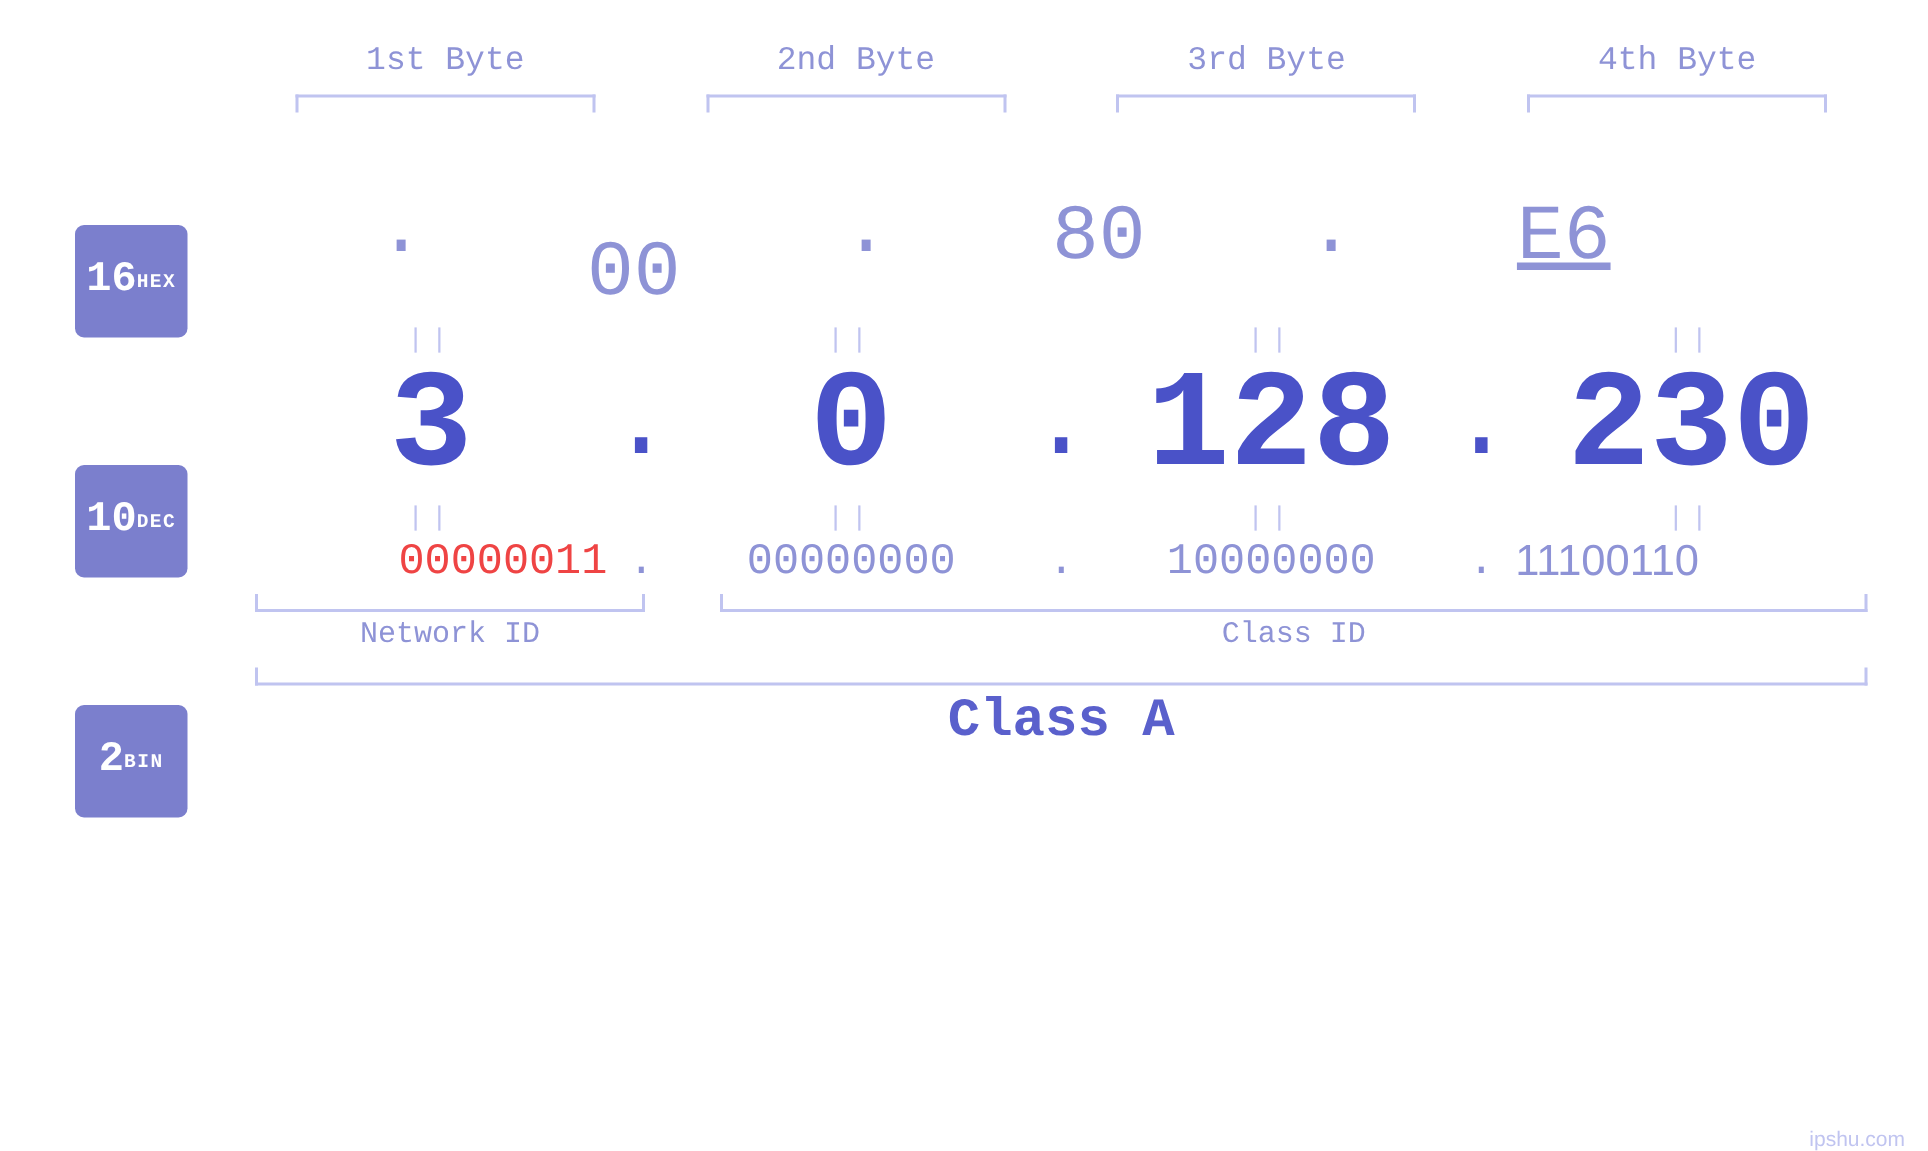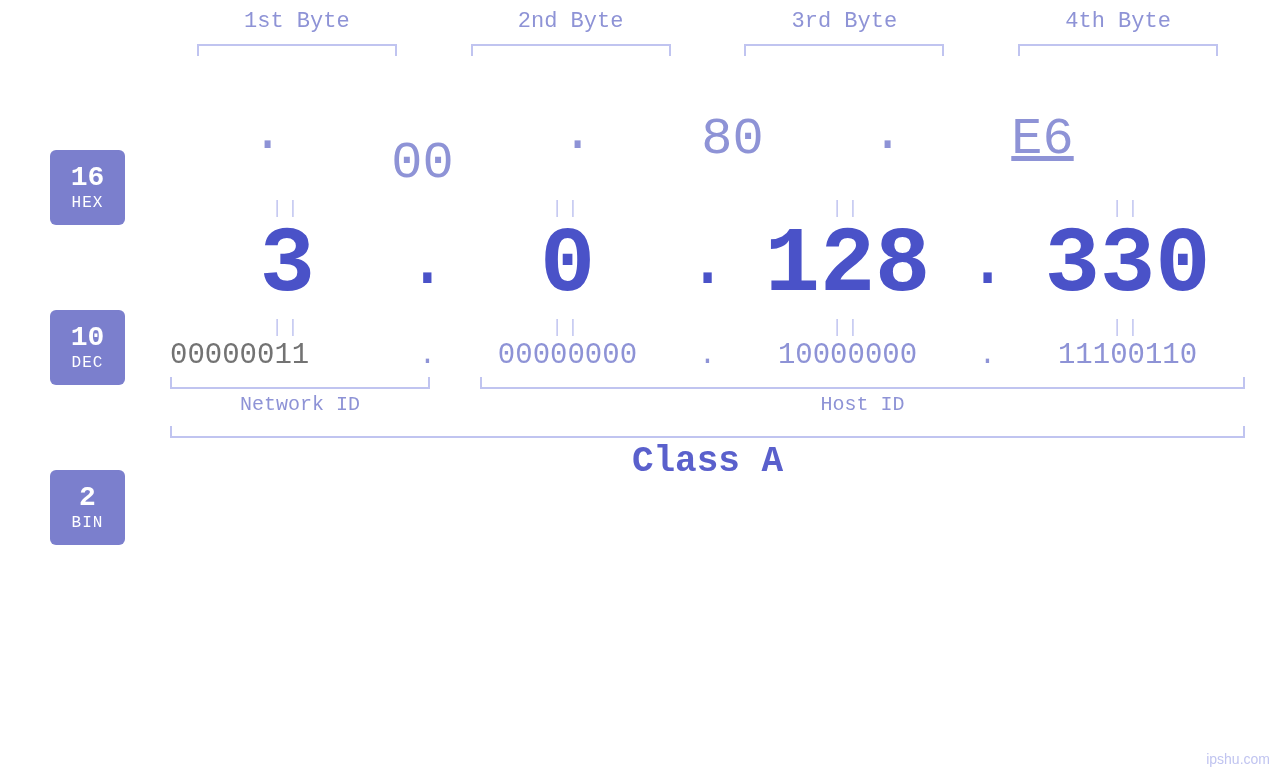--- a/index.html
+++ b/index.html
@@ -32,52 +32,52 @@
       flex-direction: column;
       gap: 0;
     }
 
     .badge {
       width: 75px;
       height: 75px;
       background: #7b7fcd;
       border-radius: 6px;
       display: flex;
-      flex-direction: column;
+      flex-direction: row;
       align-items: center;
       justify-content: center;
       color: #ffffff;
       margin-bottom: 85px;
     }
 
     .badge-number {
       font-size: 28px;
       font-weight: bold;
       line-height: 1.1;
     }
 
     .badge-label {
-      font-size: 16px;
-      font-weight: normal;
+      font-size: 13px;
+      font-weight: bold;
       letter-spacing: 1px;
     }
 
     
     .columns-area {
       position: absolute;
       left: 160px;
       right: 30px;
       top: 0;
     }
 
     
     .byte-headers {
       display: flex;
       justify-content: space-around;
-      padding-top: 9px;
+      padding-top: 28px;
       padding-bottom: 10px;
     }
 
     .byte-header {
       width: 275px;
       text-align: center;
       color: #8e93d6;
       font-size: 22px;
       font-family: 'Courier New', Courier, monospace;
     }
@@ -179,56 +179,56 @@
       <div style="width:260px; text-align:center; color:#c0c4f0; font-size:18px; letter-spacing:5px; font-family:'Courier New',monospace;">||</div>
     </div>
 
     <div style="display:flex; align-items:center; justify-content:center; margin-bottom:5px; padding: 0 10px;">
       <div style="width:260px; font-size:92px; color:#4a52c8; text-align:center; font-family:'Courier New',monospace; font-weight:bold; line-height:1;">3</div>
       <div style="width:50px; text-align:center; font-size:72px; color:#4a52c8; font-family:'Courier New',monospace; line-height:1; padding-bottom:5px;">.</div>
       <div style="width:260px; font-size:92px; color:#4a52c8; text-align:center; font-family:'Courier New',monospace; font-weight:bold; line-height:1;">0</div>
       <div style="width:50px; text-align:center; font-size:72px; color:#4a52c8; font-family:'Courier New',monospace; line-height:1; padding-bottom:5px;">.</div>
       <div style="width:260px; font-size:92px; color:#4a52c8; text-align:center; font-family:'Courier New',monospace; font-weight:bold; line-height:1;">128</div>
       <div style="width:50px; text-align:center; font-size:72px; color:#4a52c8; font-family:'Courier New',monospace; line-height:1; padding-bottom:5px;">.</div>
-      <div style="width:260px; font-size:92px; color:#4a52c8; text-align:center; font-family:'Courier New',monospace; font-weight:bold; line-height:1;">330</div>
+      <div style="width:260px; font-size:92px; color:#4a52c8; text-align:center; font-family:'Courier New',monospace; font-weight:bold; line-height:1;">230</div>
     </div>
 
     <div style="display:flex; align-items:center; justify-content:center; margin: 2px 0; padding: 0 10px;">
       <div style="width:260px; text-align:center; color:#c0c4f0; font-size:18px; letter-spacing:5px; font-family:'Courier New',monospace;">||</div>
       <div style="width:50px;"></div>
       <div style="width:260px; text-align:center; color:#c0c4f0; font-size:18px; letter-spacing:5px; font-family:'Courier New',monospace;">||</div>
       <div style="width:50px;"></div>
       <div style="width:260px; text-align:center; color:#c0c4f0; font-size:18px; letter-spacing:5px; font-family:'Courier New',monospace;">||</div>
       <div style="width:50px;"></div>
       <div style="width:260px; text-align:center; color:#c0c4f0; font-size:18px; letter-spacing:5px; font-family:'Courier New',monospace;">||</div>
     </div>
 
     <div style="display:flex; align-items:center; justify-content:center; margin-bottom:5px; padding: 0 10px;">
-      <div style="width:260px; font-size:29px; color:#737373; text-align:left; font-family:'Courier New',monospace;">00000011</div>
+      <div style="width:260px; font-size:29px; color:#ef4444; text-align:right; font-family:'Courier New',monospace;">00000011</div>
       <div style="width:50px; text-align:center; font-size:29px; color:#8e93d6; font-family:'Courier New',monospace;">.</div>
       <div style="width:260px; font-size:29px; color:#8e93d6; text-align:center; font-family:'Courier New',monospace;">00000000</div>
       <div style="width:50px; text-align:center; font-size:29px; color:#8e93d6; font-family:'Courier New',monospace;">.</div>
       <div style="width:260px; font-size:29px; color:#8e93d6; text-align:center; font-family:'Courier New',monospace;">10000000</div>
       <div style="width:50px; text-align:center; font-size:29px; color:#8e93d6; font-family:'Courier New',monospace;">.</div>
-      <div style="width:260px; font-size:29px; color:#8e93d6; text-align:center; font-family:Liberation Mono, monospace;">11100110</div>
+      <div style="width:260px; font-size:29px; color:#8e93d6; font-family:Liberation Sans, sans-serif;">11100110</div>
     </div>
 
     <div style="display:flex; align-items:flex-end; padding: 0 10px; margin-top:5px;">
 
       <div style="width:260px; height:12px; border-bottom:2px solid #c0c4f0; border-left:2px solid #c0c4f0; border-right:2px solid #c0c4f0;"></div>
 
       <div style="width:50px;"></div>
 
       <div style="flex:1; height:12px; border-bottom:2px solid #c0c4f0; border-left:2px solid #c0c4f0; border-right:2px solid #c0c4f0;"></div>
     </div>
 
     <div style="display:flex; align-items:flex-start; padding: 0 10px; margin-top:4px;">
       <div style="width:260px; text-align:center; color:#8e93d6; font-size:20px; font-family:'Courier New',monospace;">Network ID</div>
       <div style="width:50px;"></div>
-      <div style="flex:1; text-align:center; color:#8e93d6; font-size:20px; font-family:'Courier New',monospace;">Host ID</div>
+      <div style="flex:1; text-align:center; color:#8e93d6; font-size:20px; font-family:'Courier New',monospace;">Class ID</div>
     </div>
 
     <div style="padding: 0 10px; margin-top:10px;">
       <div style="width:100%; height:12px; border-bottom:2px solid #c0c4f0; border-left:2px solid #c0c4f0; border-right:2px solid #c0c4f0;"></div>
     </div>
 
     <div style="padding: 0 10px; margin-top:3px; text-align:center;">
       <span style="color:#5a60cc; font-size:36px; font-family:'Courier New',monospace; font-weight:bold;">Class A</span>
     </div>
 

